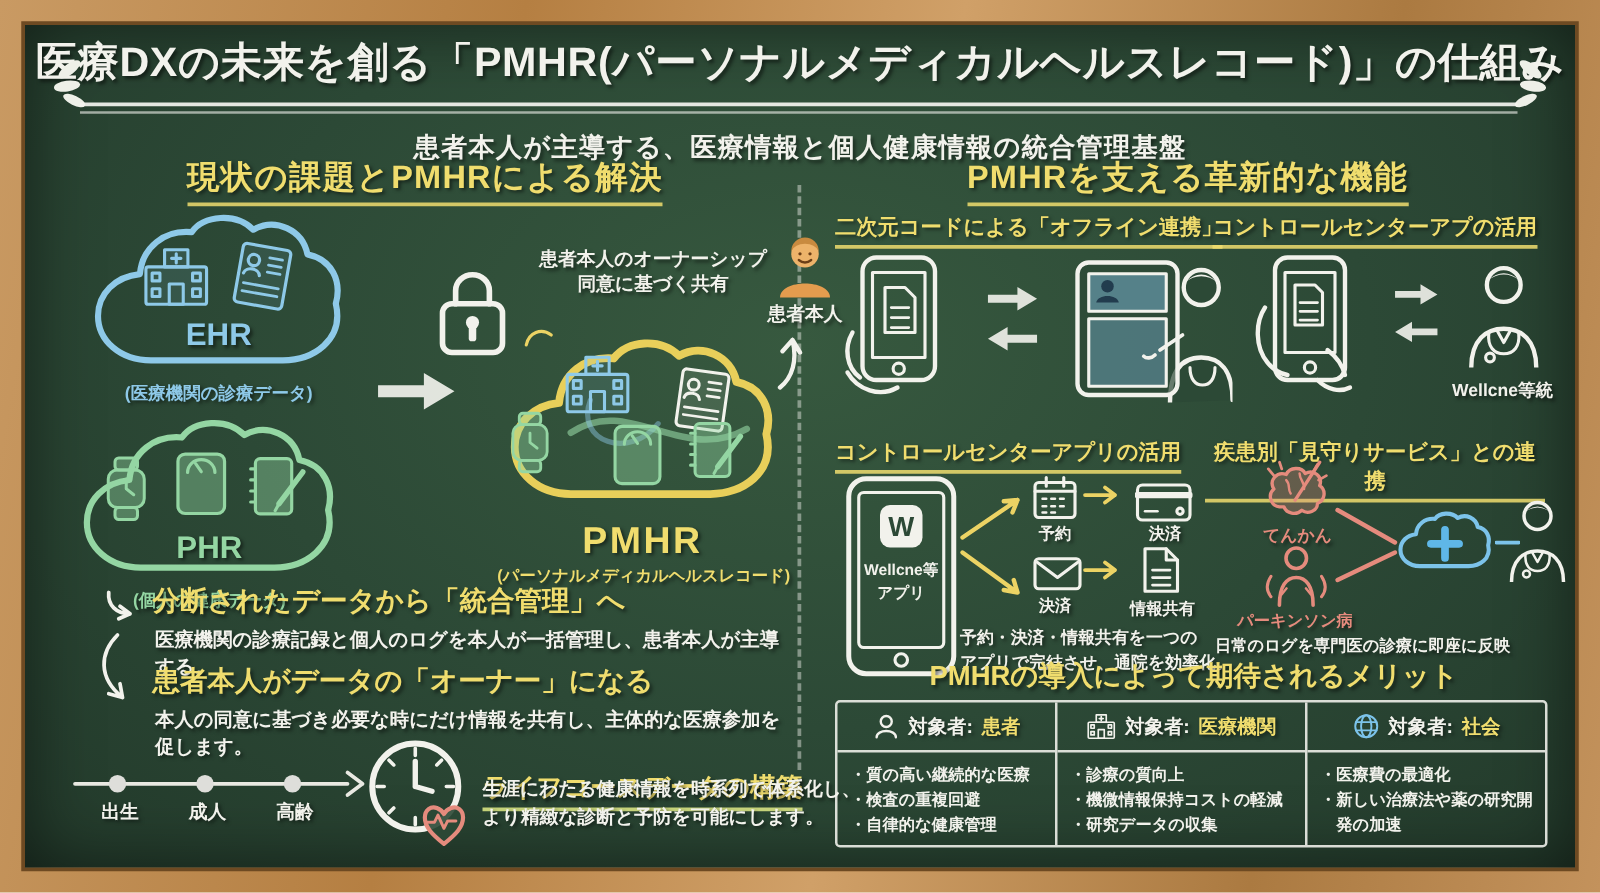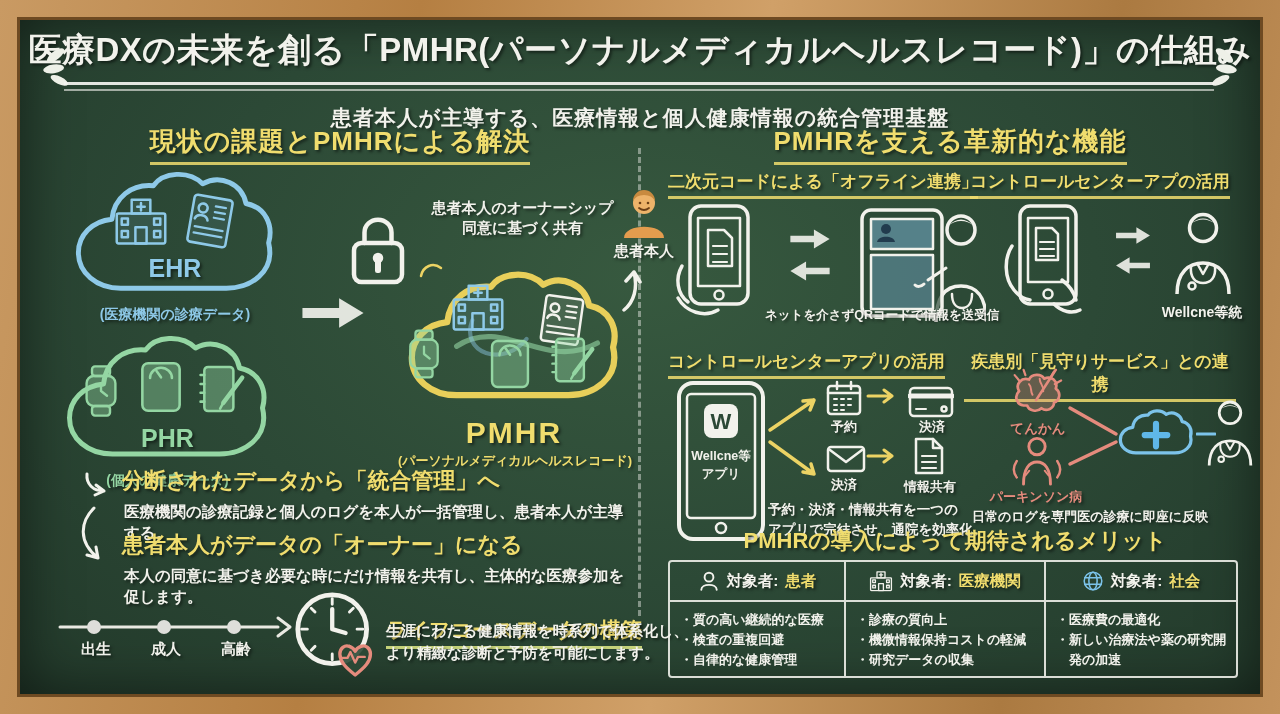--- a/index.html
+++ b/index.html
@@ -286,21 +286,20 @@
     <path d="M78,118 c0,-26 10,-36 25,-36 c15,0 25,10 25,34" fill="#2c4936" stroke="#f2f2ec" stroke-width="3.5"></path>
     <path d="M94,90 c0,9 4,14 10,14 s10,-5 10,-14" fill="none" stroke="#f2f2ec" stroke-width="2.5"></path>
     <rect x="4" y="6" width="80" height="106" rx="9" fill="rgba(44,73,54,.7)" stroke="#f2f2ec" stroke-width="3.5"></rect>
     <rect x="13" y="15" width="62" height="30" fill="rgba(126,183,220,.5)" stroke="#f2f2ec" stroke-width="2.5"></rect>
     <circle cx="28" cy="25" r="5" fill="#223c4e"></circle>
       <path d="M19,38 c1,-7 17,-7 18,0 z" fill="#223c4e"></path>
     <rect x="13" y="51" width="62" height="54" fill="rgba(126,183,220,.4)" stroke="#f2f2ec" stroke-width="2.5"></rect>
     <path d="M88,64 l-18,12 M66,80 c-3,3 -7,3 -9,1" stroke="#f2f2ec" stroke-width="3" fill="none"></path>
   </svg>
   <div class="abs w sh fbody" style="left:745px;top:286px;width:260px;">
-    <div>ネットを介さずQRコードで情報を送受信</div>
   </div>
 
   <div class="abs ctr" style="left:944px;top:150px;width:272px;">
     <span class="y sh fhead ul-y">コントロールセンターアプの活用</span>
   </div>
   <svg class="abs" style="left:978px;top:182px" width="100" height="122" viewBox="0 0 100 122" fill="none" stroke="#f2f2ec" stroke-width="3.5">
     <rect x="22" y="4" width="56" height="98" rx="10"></rect>
     <rect x="30" y="16" width="40" height="64" stroke-width="2.5"></rect>
     <path d="M38,26 h16 l6,6 v26 h-22 z" stroke-width="2.5"></path>
     <path d="M42,40 h14 M42,47 h14 M42,54 h14" stroke-width="2.2"></path>

